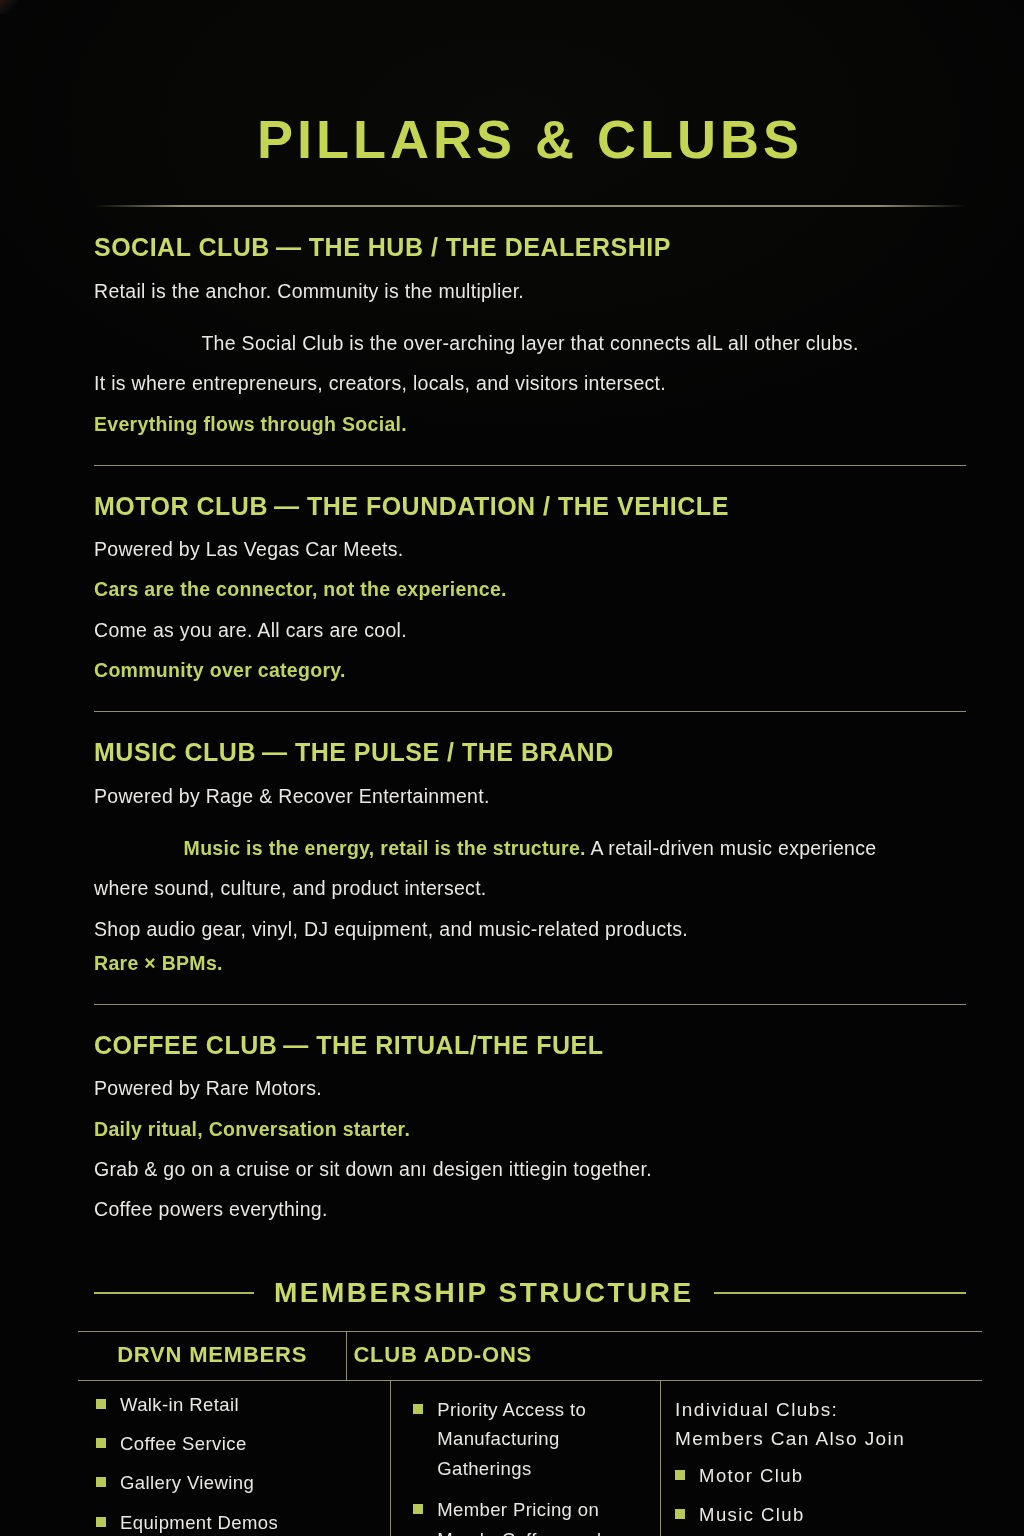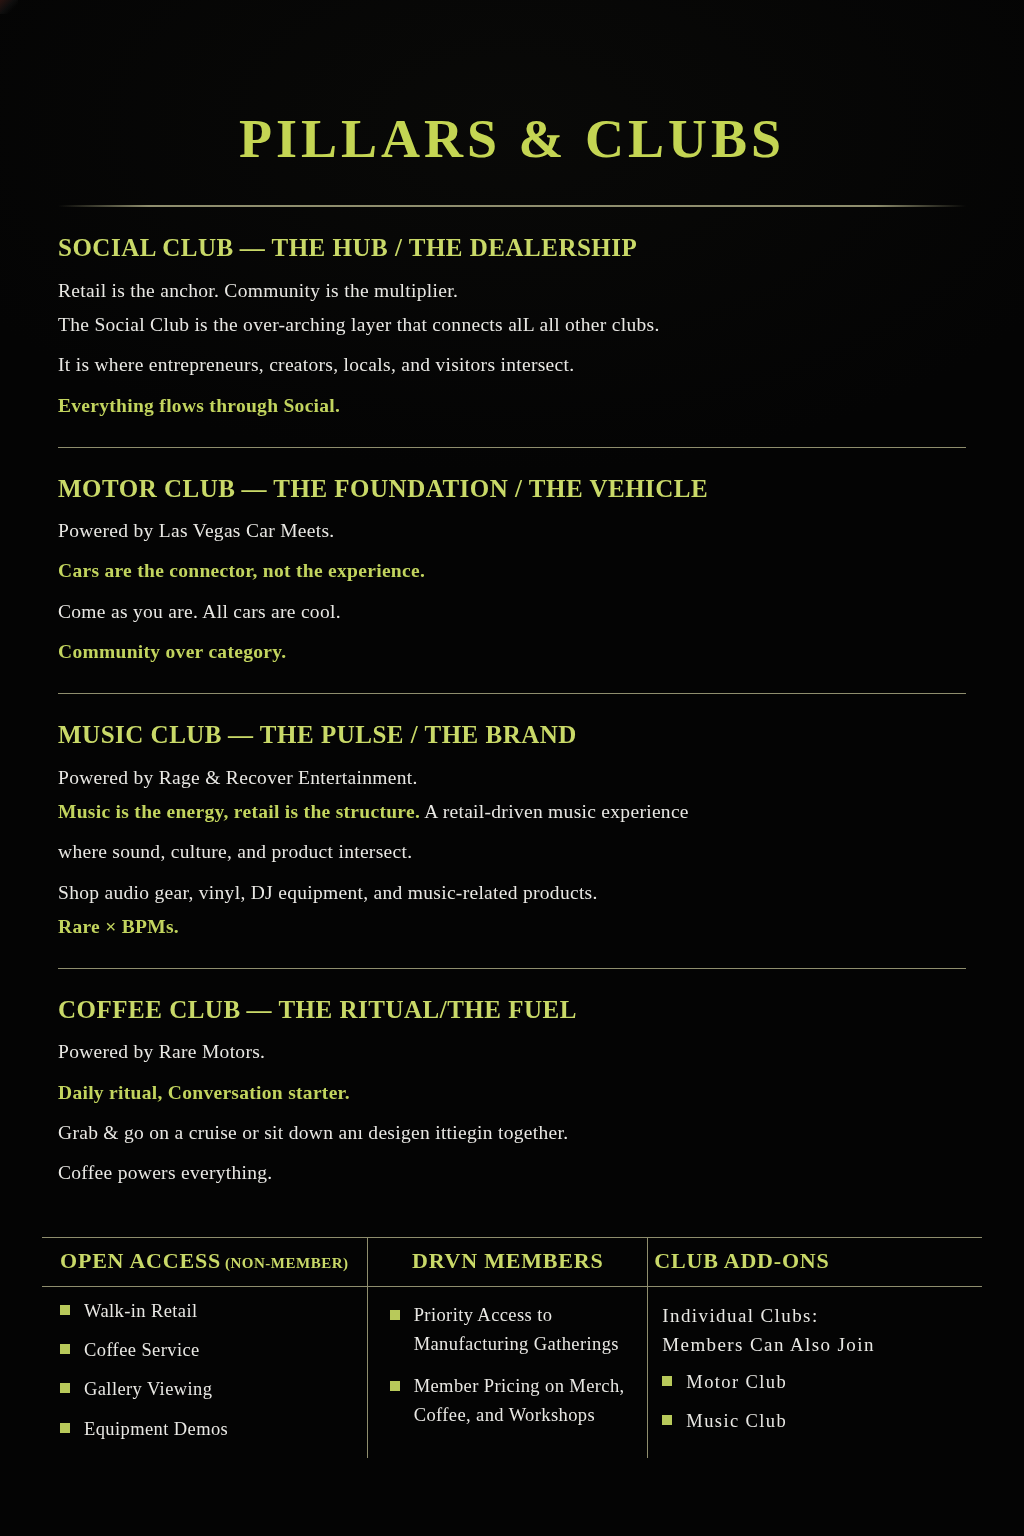--- a/index.html
+++ b/index.html
@@ -7,22 +7,23 @@
 
   .page {
     position: relative;
     width: 1024px;
     height: 1536px;
     margin: 0 auto;
     background:
       radial-gradient(ellipse 900px 500px at 50% 8%, rgba(18,18,14,.35), transparent 70%),
       var(--bg, #040404);
     overflow: hidden;
-    font-family: Liberation Serif, serif;
+    font-family: Liberation Sans, sans-serif;
     color: var(--body, #e9e8e4);
+    padding-left: 36px;
   }
 
   .corner-mark {
     position: absolute; top: 0; left: 0; width: 18px; height: 14px;
     background: linear-gradient(135deg, rgba(90,40,32,.45), rgba(40,40,40,.25) 45%, transparent 70%);
   }
 
   
   .title {
     margin: 110px 0 0;
@@ -54,21 +55,21 @@
   }
   .sec-heading .sub { font-size: 25px; font-weight: 700; margin-left: 6px; }
 
   .text-line {
     margin-top: 14px;
     font-size: 19.5px;
     line-height: 1.35;
     letter-spacing: 0.3px;
     color: var(--body, #e9e8e4);
   }
-  .text-line.gap { margin-top: 8px; }
+  .text-line.gap { margin-top: 26px; text-align: center; }
   .text-line.tight { margin-top: 8px; }
   .text-line .accent {
     color: var(--accent, #c2d45e);
     font-weight: 700;
   }
   .text-line .white { color: var(--body, #e9e8e4); font-weight: 400; }
 
   
   .mheading {
     display: flex;
@@ -155,27 +156,28 @@
       </section>
       <section class="club-section">
         <h2 class="sec-heading"><span class="nm">COFFEE CLUB</span><span class="sub">— THE RITUAL/THE FUEL</span></h2>
         <div class="text-line"><span class="white">Powered by Rare Motors.</span></div>
         <div class="text-line"><span class="accent">Daily ritual, Conversation starter.</span></div>
         <div class="text-line"><span class="white">Grab &amp; go on a cruise or sit down anı desigen ittiegin together.</span></div>
         <div class="text-line"><span class="white">Coffee powers everything.</span></div>
       </section>
     </div>
 
+  <div class="mheading">
+    <span class="hline hline-l"></span>
+    <span class="mtitle">MEMBERSHIP STRUCTURE</span>
+    <span class="hline hline-r"></span>
+  </div>
 
   <div class="mtable">
     <div class="mhead">
-      <div class="mhc c1">
-        <span class="mh">OPEN ACCESS</span>
-        <span class="mhnote">(NON-MEMBER)</span>
-      </div>
       <div class="mhc c2">
         <span class="mh">DRVN MEMBERS</span>
       </div>
       <div class="mhc c3">
         <span class="mh">CLUB ADD-ONS</span>
       </div>
     </div>
 
     <div class="mbody">
       <div class="mleft">

